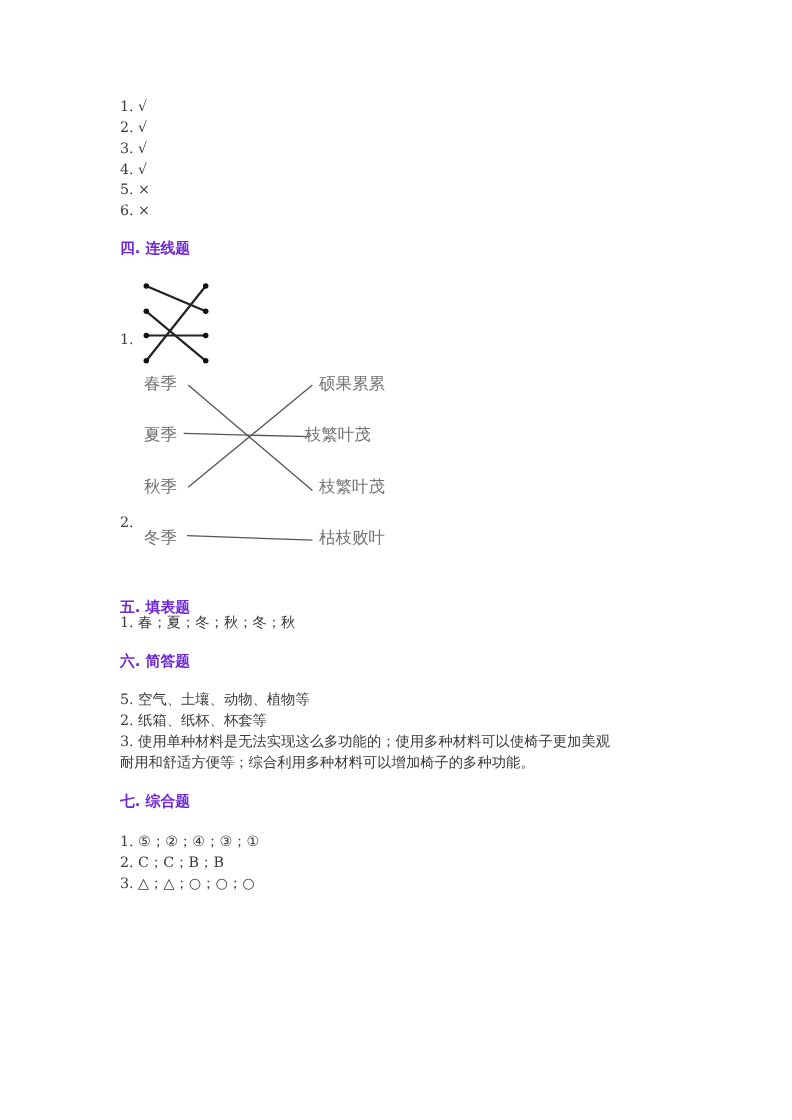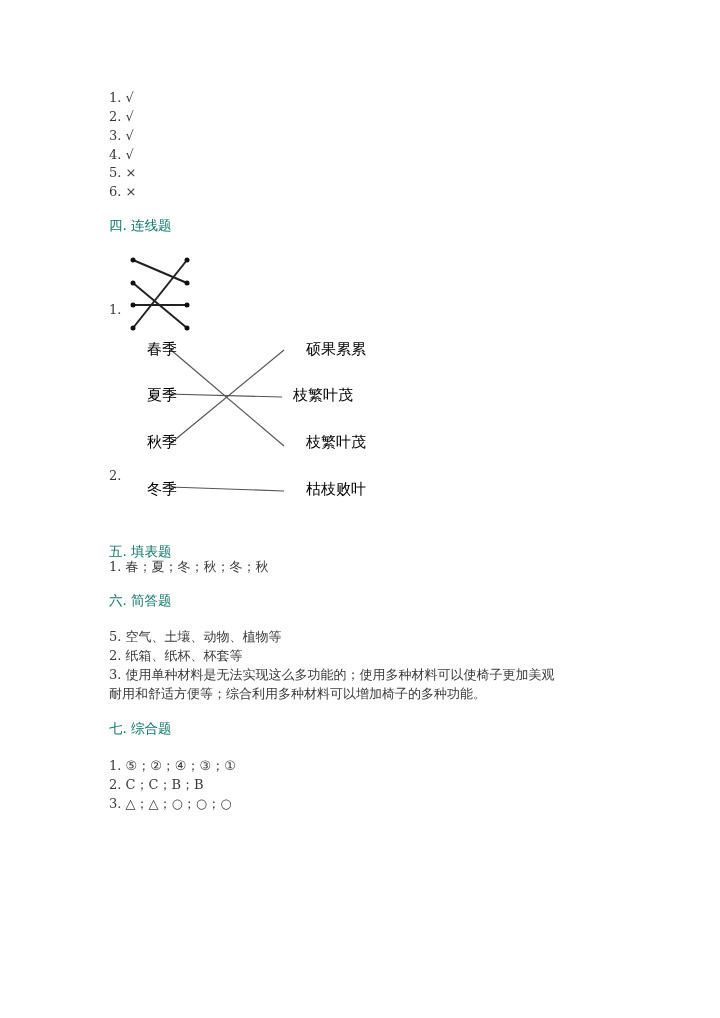--- a/index.html
+++ b/index.html
@@ -1,23 +1,23 @@
 <!DOCTYPE html>
 <html><head>
 <meta charset="utf-8">
 <style>
   html, body { margin: 0; padding: 0; background: #ffffff; }
   body { width: 720px; height: 1018px; position: relative; overflow: hidden;
          font-family: "DejaVu Serif", "Liberation Serif", serif; color: #333; }
   .line { position: absolute; left: 109px; font-size: 13px; line-height: 19px; white-space: nowrap; color: #3a3a3a; }
-  .heading { position: absolute; left: 109px; font-size: 13.5px; font-weight: normal; color: #0f766e;
+  .heading { position: absolute; left: 109px; font-size: 13.5px; font-weight: bold; color: #6d28d9;
              font-family: "DejaVu Sans", "Liberation Sans", sans-serif; }
   .num { position: absolute; left: 109px; font-size: 13px; color: #3a3a3a; }
   svg { position: absolute; left: 0; top: 0; }
-  .lbl { position: absolute; font-size: 15px; color: #000000; font-family: "DejaVu Sans", "Liberation Sans", sans-serif; margin-left: 16px; }
+  .lbl { position: absolute; font-size: 15px; color: #737373; font-family: "DejaVu Sans", "Liberation Sans", sans-serif; }
 </style>
 </head>
 <body>
 
 <div>
   <div class="line" style="top:88px">1. √</div>
   <div class="line" style="top:107px">2. √</div>
   <div class="line" style="top:126px">3. √</div>
   <div class="line" style="top:145px">4. √</div>
   <div class="line" style="top:163px">5. ×</div>

